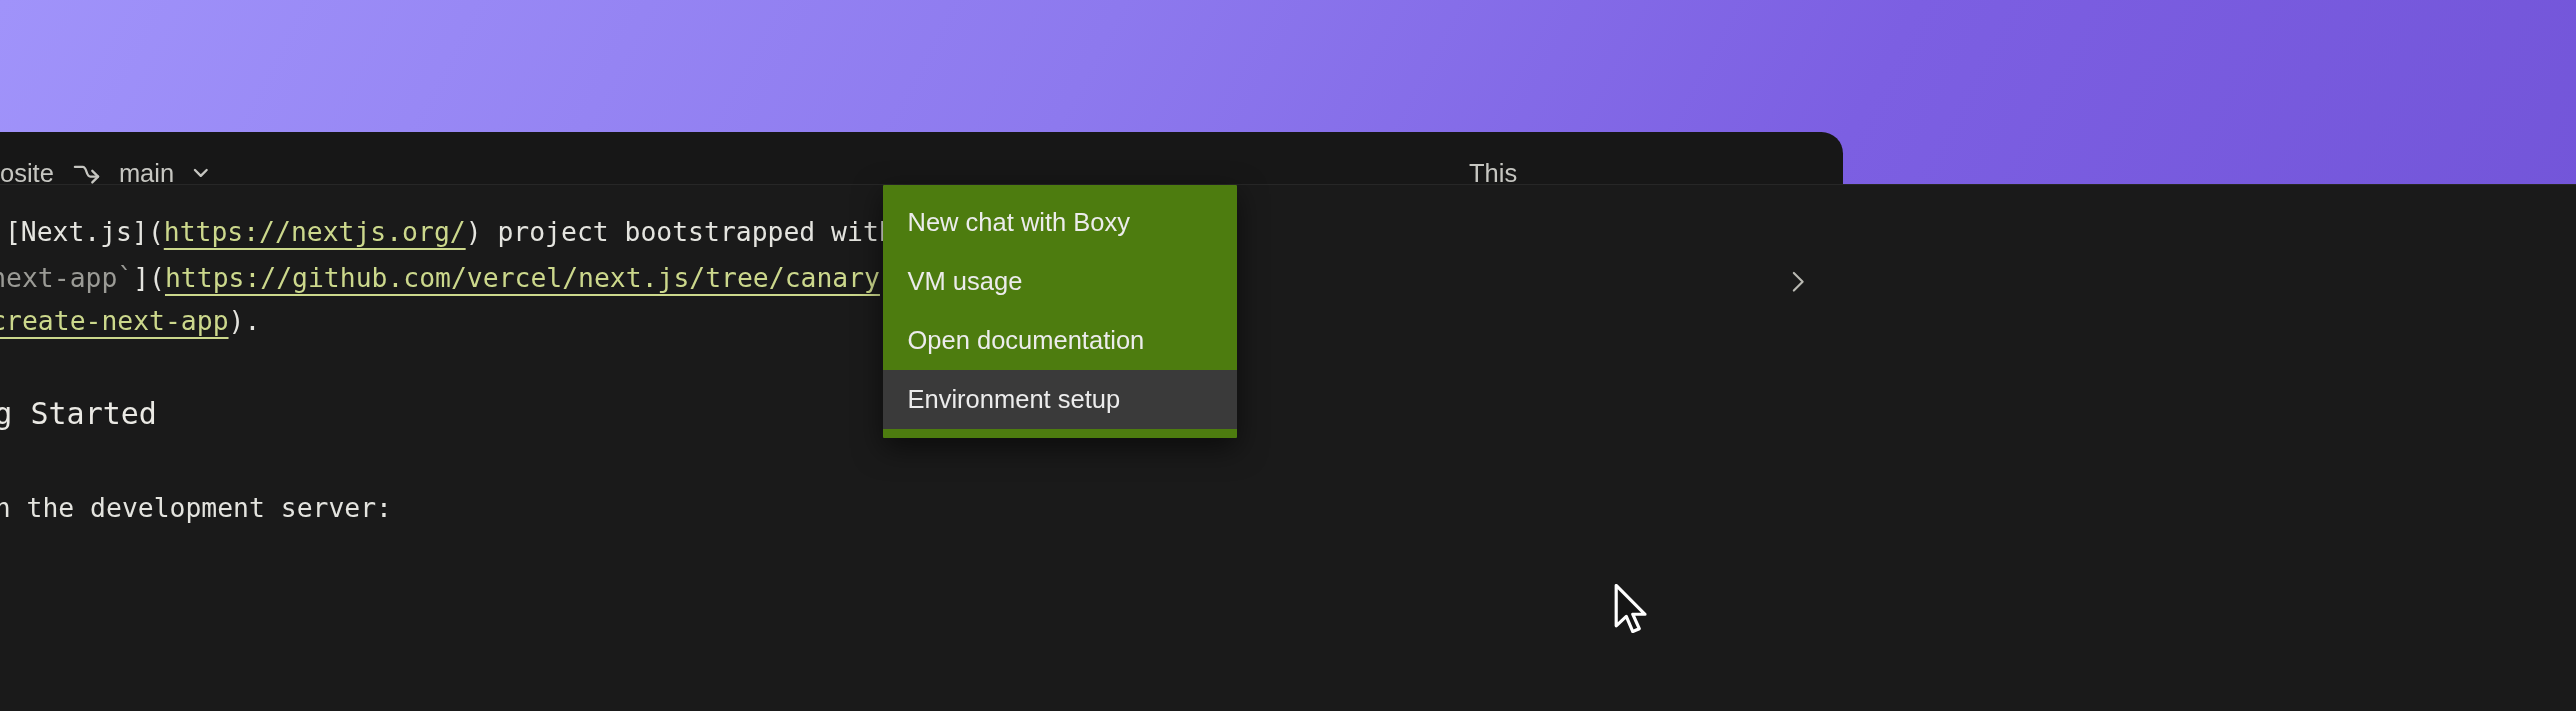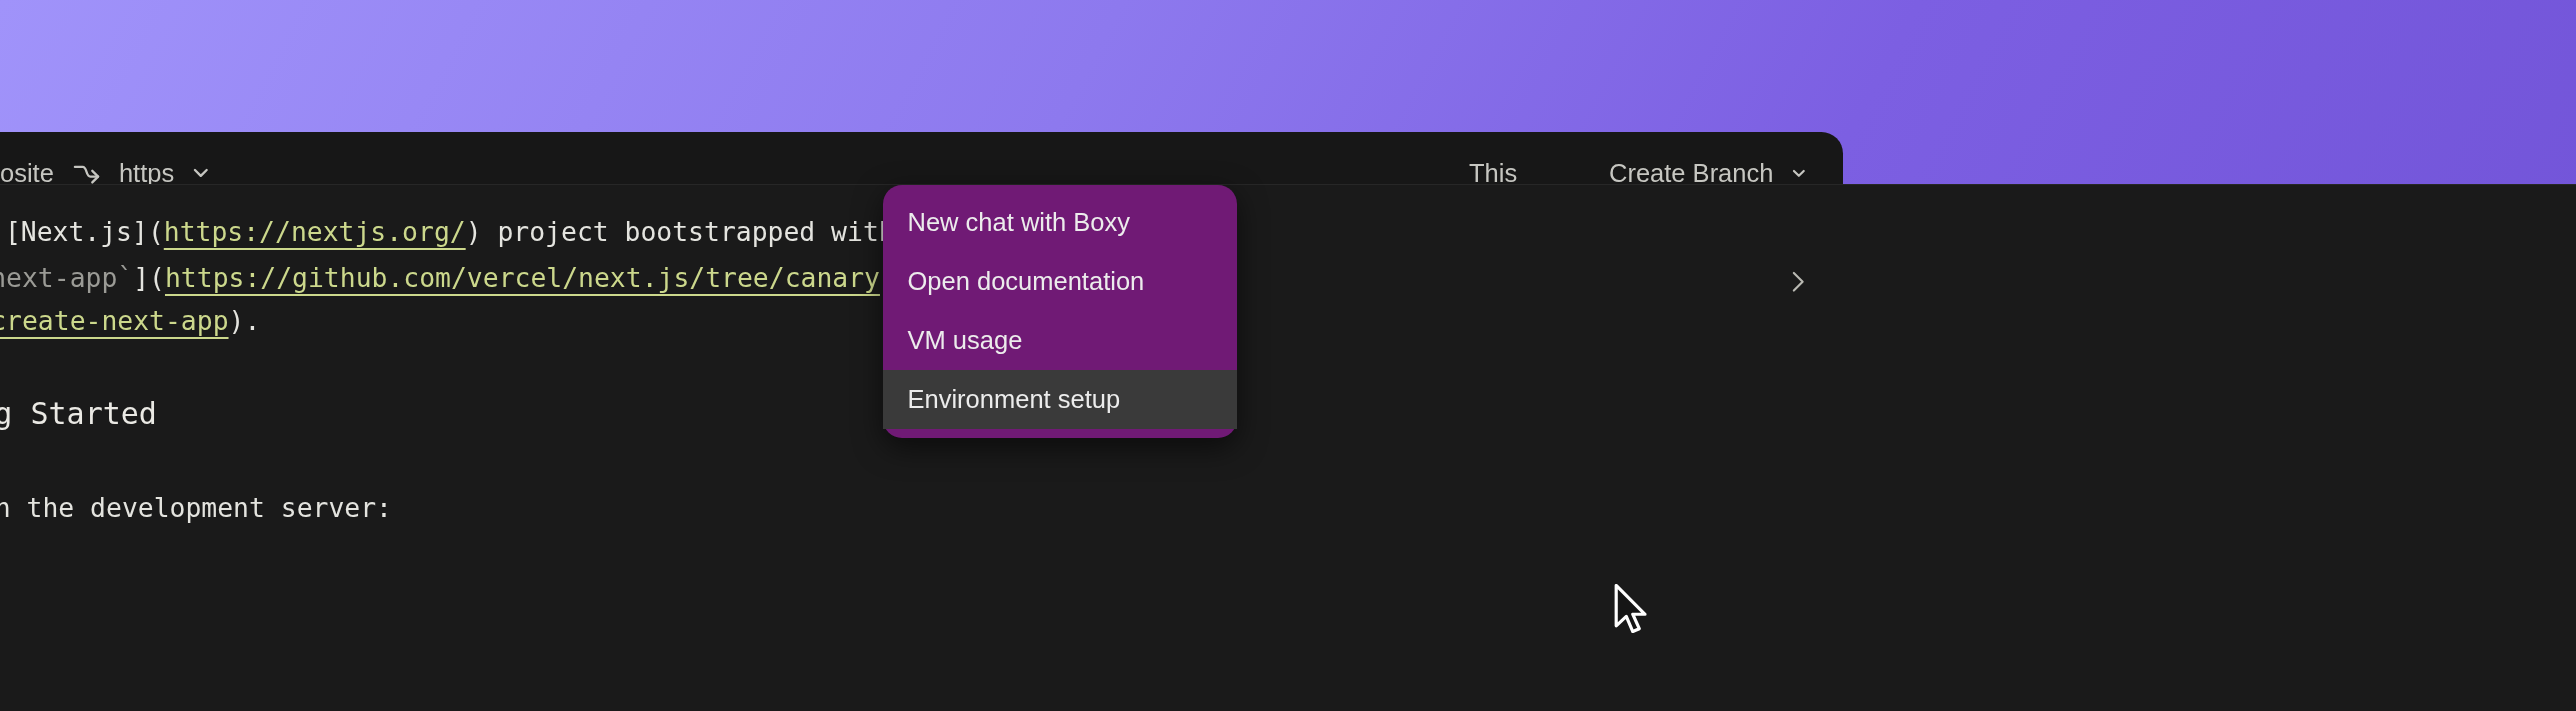--- a/index.html
+++ b/index.html
@@ -38,21 +38,21 @@
   .mono-line { position:absolute; white-space:nowrap; font-family:"DejaVu Sans Mono", monospace;
                font-size:26.4px; color:#e4e4df; letter-spacing:0; }
   .mono-line .lnk { color:#ccd88c; text-decoration:underline; text-underline-offset:6.9px;
                     text-decoration-thickness:2px;margin-top:7px; }
   .mono-line .code { color:#9b9b96; }
   .md-heading { font-size:30px; color:#eae9e4; }
 
   
   .dropdown {
     position:absolute; left:883px; top:185px; width:354px;
-    background:#701a75; border-radius:19px; padding:7.8px 0 8.8px 0;
+    background:#4d7c0f; border-radius:1px; padding:7.8px 0 8.8px 0;
     box-shadow:0 9.8px 29px rgba(0,0,0,.55); z-index:20;
   }
   .dd-item { height:59px; display:flex; align-items:center; padding-left:24.5px;
              font-size:25.5px; color:#ececec; white-space:nowrap; }
   .dd-item.active { background:#3a3a3a; }
 
   
   .cursor { position:absolute; left:1613px; top:584px; z-index:50; }
 </style>
 </head>
@@ -61,21 +61,21 @@
 <div class="panel">
 
   <div class="hdr-item" style="left:0px;">
     <span>osite</span>
     <span class="chev">
       <svg width="29" height="25.5" viewBox="0 0 30 26" fill="none" stroke="#c6c6c1" stroke-width="2.4" stroke-linecap="round" stroke-linejoin="round">
         <path d="M3 7 H11 C16 7 14 17 19 17 H27"></path>
         <path d="M21 11 L27 17 L21 23"></path>
       </svg>
     </span>
-    <span>https</span>
+    <span>main</span>
     <span class="chev">
       <svg width="17.6" height="11.8" viewBox="0 0 18 12" fill="none" stroke="#c6c6c1" stroke-width="2.4" stroke-linecap="round" stroke-linejoin="round">
         <path d="M3 3 L9 9 L15 3"></path>
       </svg>
     </span>
   </div>
 
   <div class="avatar yellow" style="left:1063px;">
     <span>N</span>
   </div>
@@ -87,28 +87,20 @@
     <span>VS Code</span>
     <span class="chev">
       <svg width="15.7" height="10.8" viewBox="0 0 16 11" fill="none" stroke="#c6c6c1" stroke-width="2.2" stroke-linecap="round" stroke-linejoin="round">
         <path d="M3 3 L8 8 L13 3"></path>
       </svg>
     </span>
   </div>
   <div class="hdr-item" style="left:1469px;">
     <span>This</span>
   </div>
-  <div class="hdr-item" style="left:1609px;">
-    <span>Create Branch</span>
-    <span class="chev">
-      <svg width="15.7" height="10.8" viewBox="0 0 16 11" fill="none" stroke="#c6c6c1" stroke-width="2.2" stroke-linecap="round" stroke-linejoin="round">
-        <path d="M3 3 L8 8 L13 3"></path>
-      </svg>
-    </span>
-    </div>
   </div>
 
   <div class="content-bg"></div>
   <div class="divider"></div>
 
   <div class="tool-icon" style="left:961px;">
     <svg width="26.4" height="26.4" viewBox="0 0 27 27" fill="none" stroke="#b9b9b2" stroke-width="2">
       <rect x="1.5" y="2.5" width="24" height="22" rx="6"></rect>
       <line x1="13.5" y1="2.5" x2="13.5" y2="24.5"></line>
     </svg>
@@ -131,22 +123,22 @@
   <div class="mono-line" style="left:-9.8px; top:262px;"><span class="code">next-app`</span><span>](</span><span class="lnk">https://github.com/vercel/next.js/tree/canary</span></div>
 
   <div class="mono-line" style="left:-9.8px; top:305px;"><span class="lnk">create-next-app</span><span>).</span></div>
 
   <div class="mono-line md-heading" style="left:-114px; top:396px;"><span>Getting Started</span></div>
 
   <div class="mono-line" style="left:-37px; top:492px;"><span>Run the development server:</span></div>
 
   <div class="dropdown">
     <div class="dd-item">New chat with Boxy</div>
+    <div class="dd-item">VM usage</div>
     <div class="dd-item">Open documentation</div>
-    <div class="dd-item">VM usage</div>
     <div class="dd-item active">Environment setup</div>
   </div>
 
 <div class="cursor">
   <svg width="41" height="49" viewBox="0 0 28 34">
     <path d="M2 1 L2 29 L9 22.5 L13.5 33 L18 31 L13.5 21 L22 21 Z" fill="#161616" stroke="#ffffff" stroke-width="2.2" stroke-linejoin="round"></path>
   </svg>
 </div>
 
 

